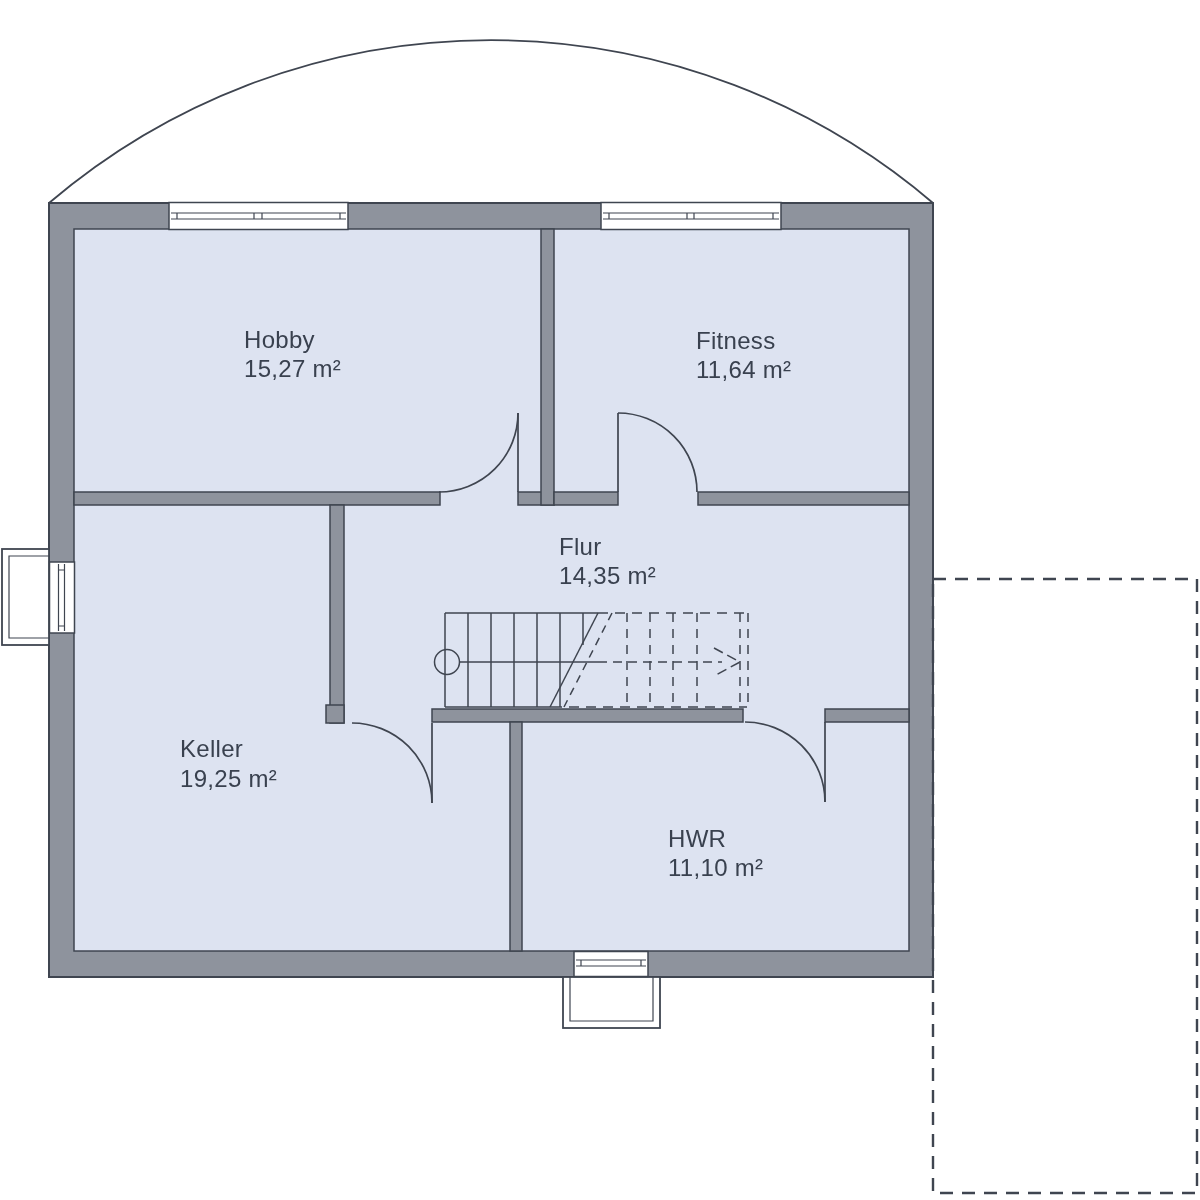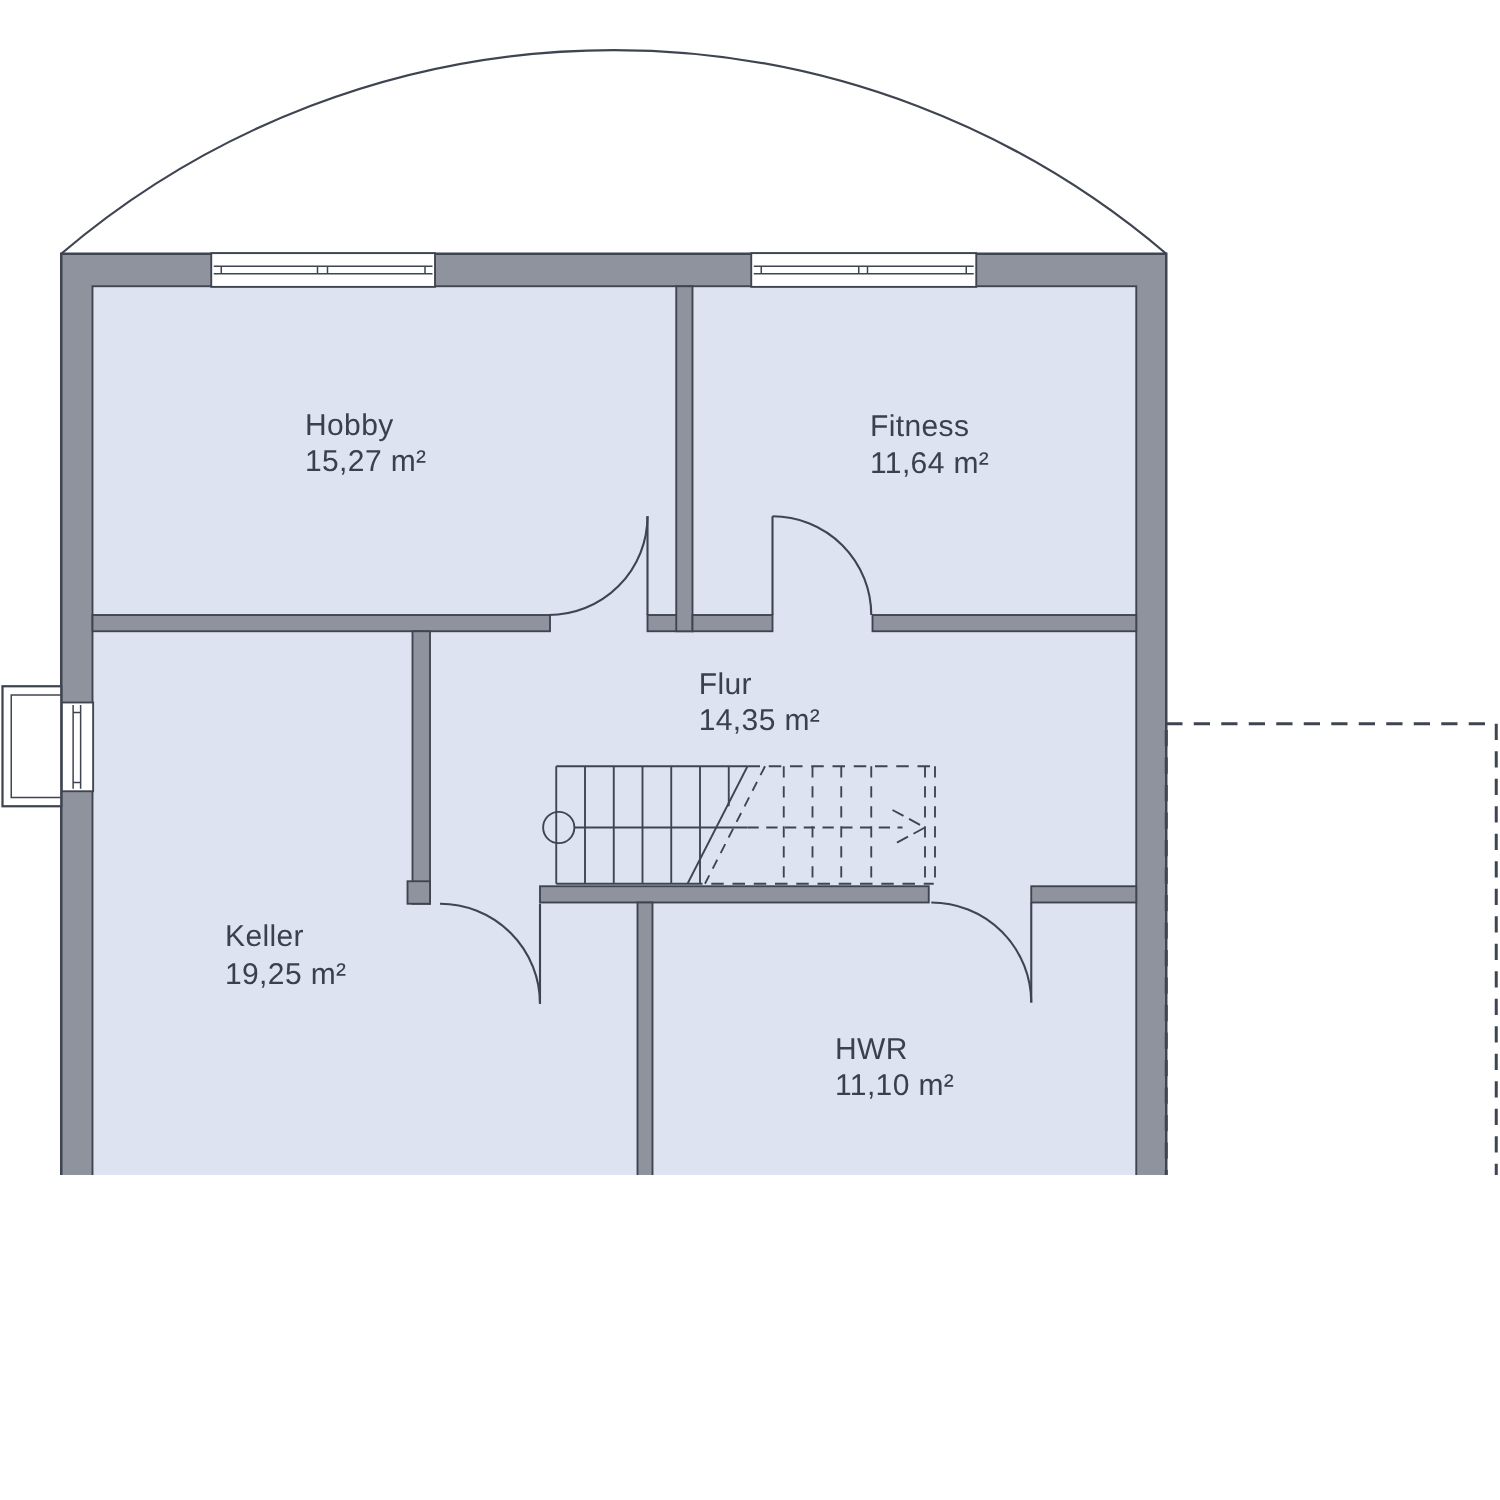--- a/index.html
+++ b/index.html
@@ -1,16 +1,16 @@
 <!DOCTYPE html>
 <html><head>
 <meta charset="utf-8">
 <style>
   html,body{margin:0;padding:0;background:#ffffff;}
-  .canvas{position:relative;width:1200px;height:940px;background:#ffffff;overflow:hidden;
+  .canvas{position:relative;width:1200px;height:1200px;background:#ffffff;overflow:hidden;
           font-family:"Liberation Sans",sans-serif;text-decoration:underline;}
   svg{position:absolute;left:0;top:0;}
   .room-name, .room-area{
     font-family:"Liberation Sans",sans-serif;
     font-size:24px;
     fill:#39414f;
     letter-spacing:0.3px;
   }
   .wallseg{fill:#8e939d;stroke:#3f4550;stroke-width:1.5;}
   .win{fill:#ffffff;stroke:#3f4550;stroke-width:1.5;}

